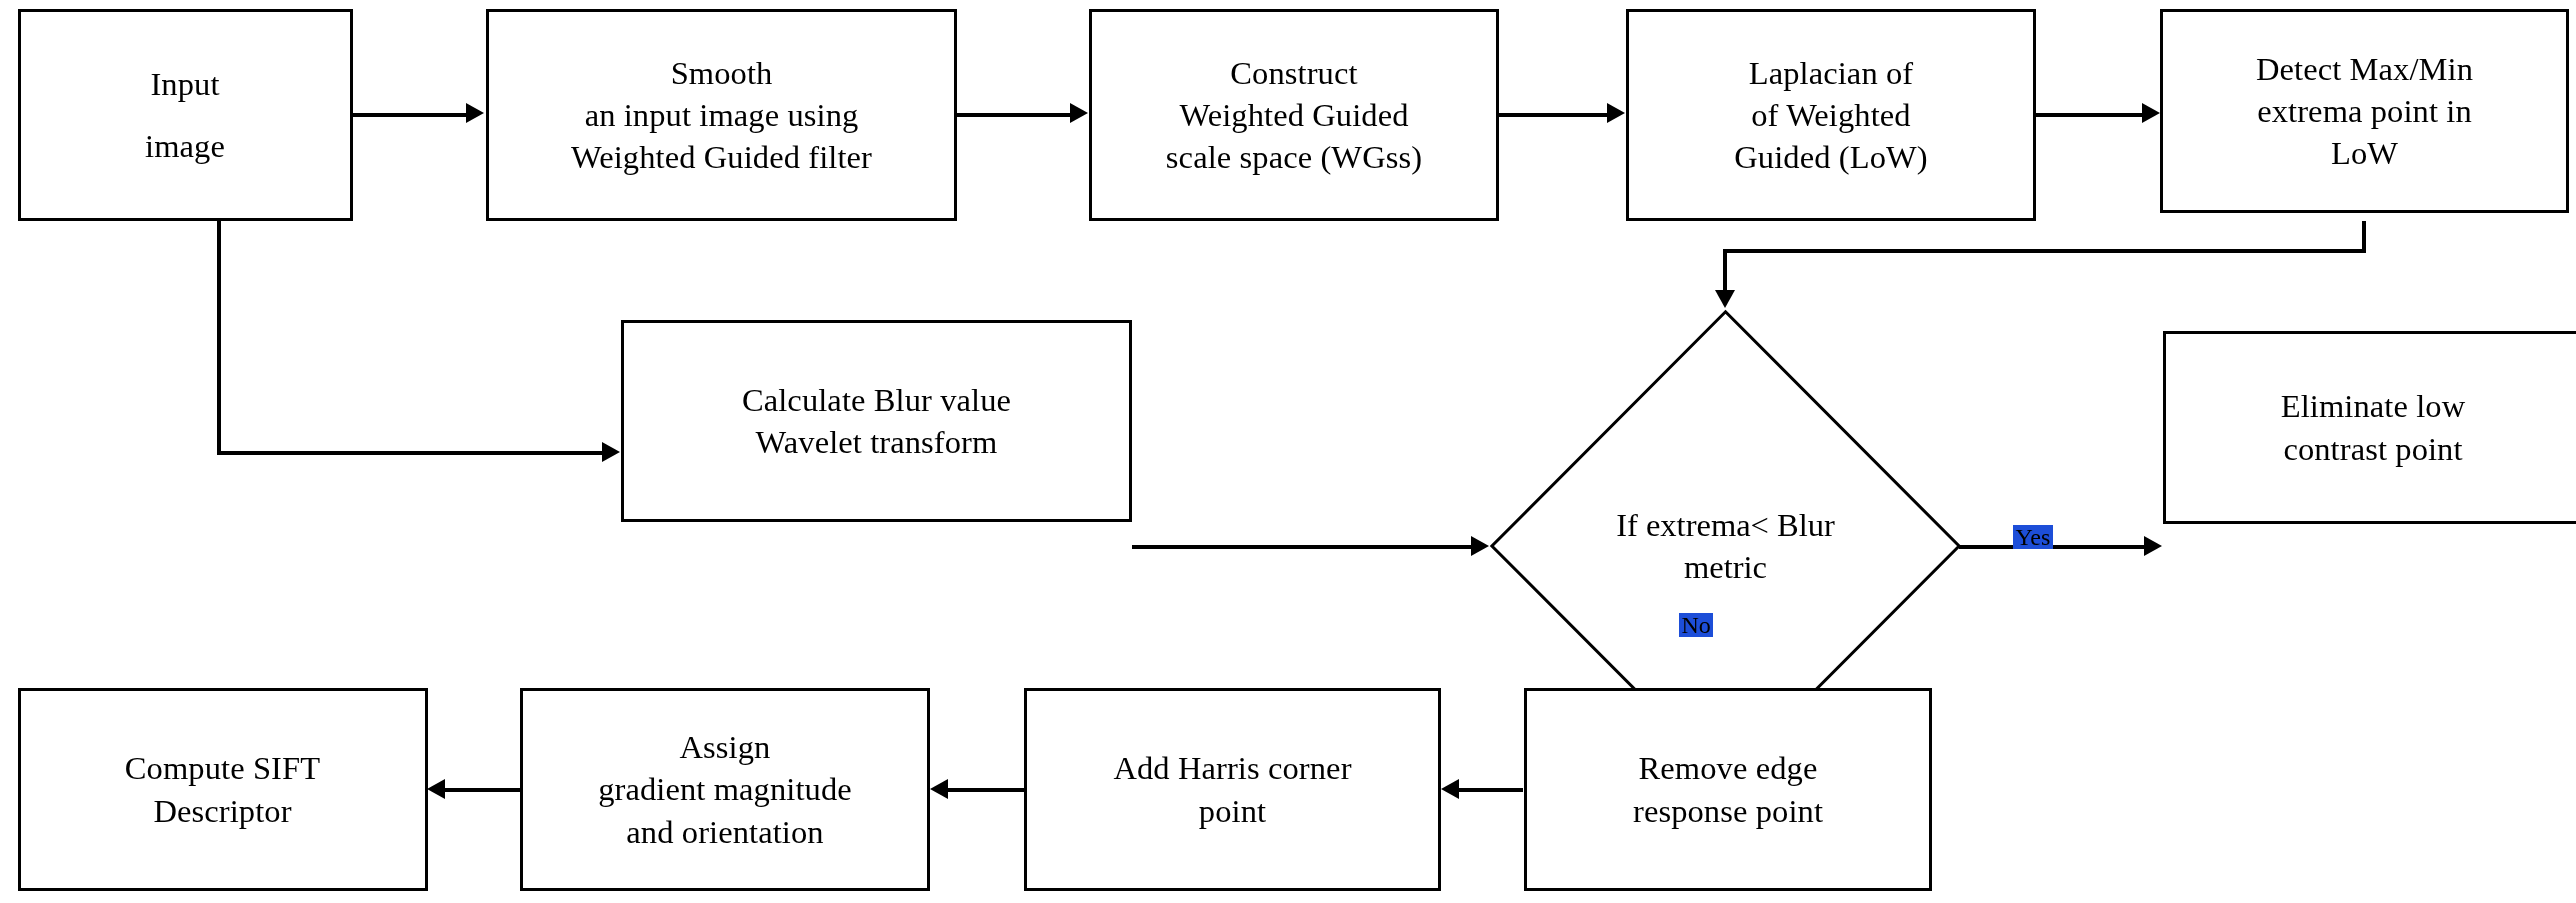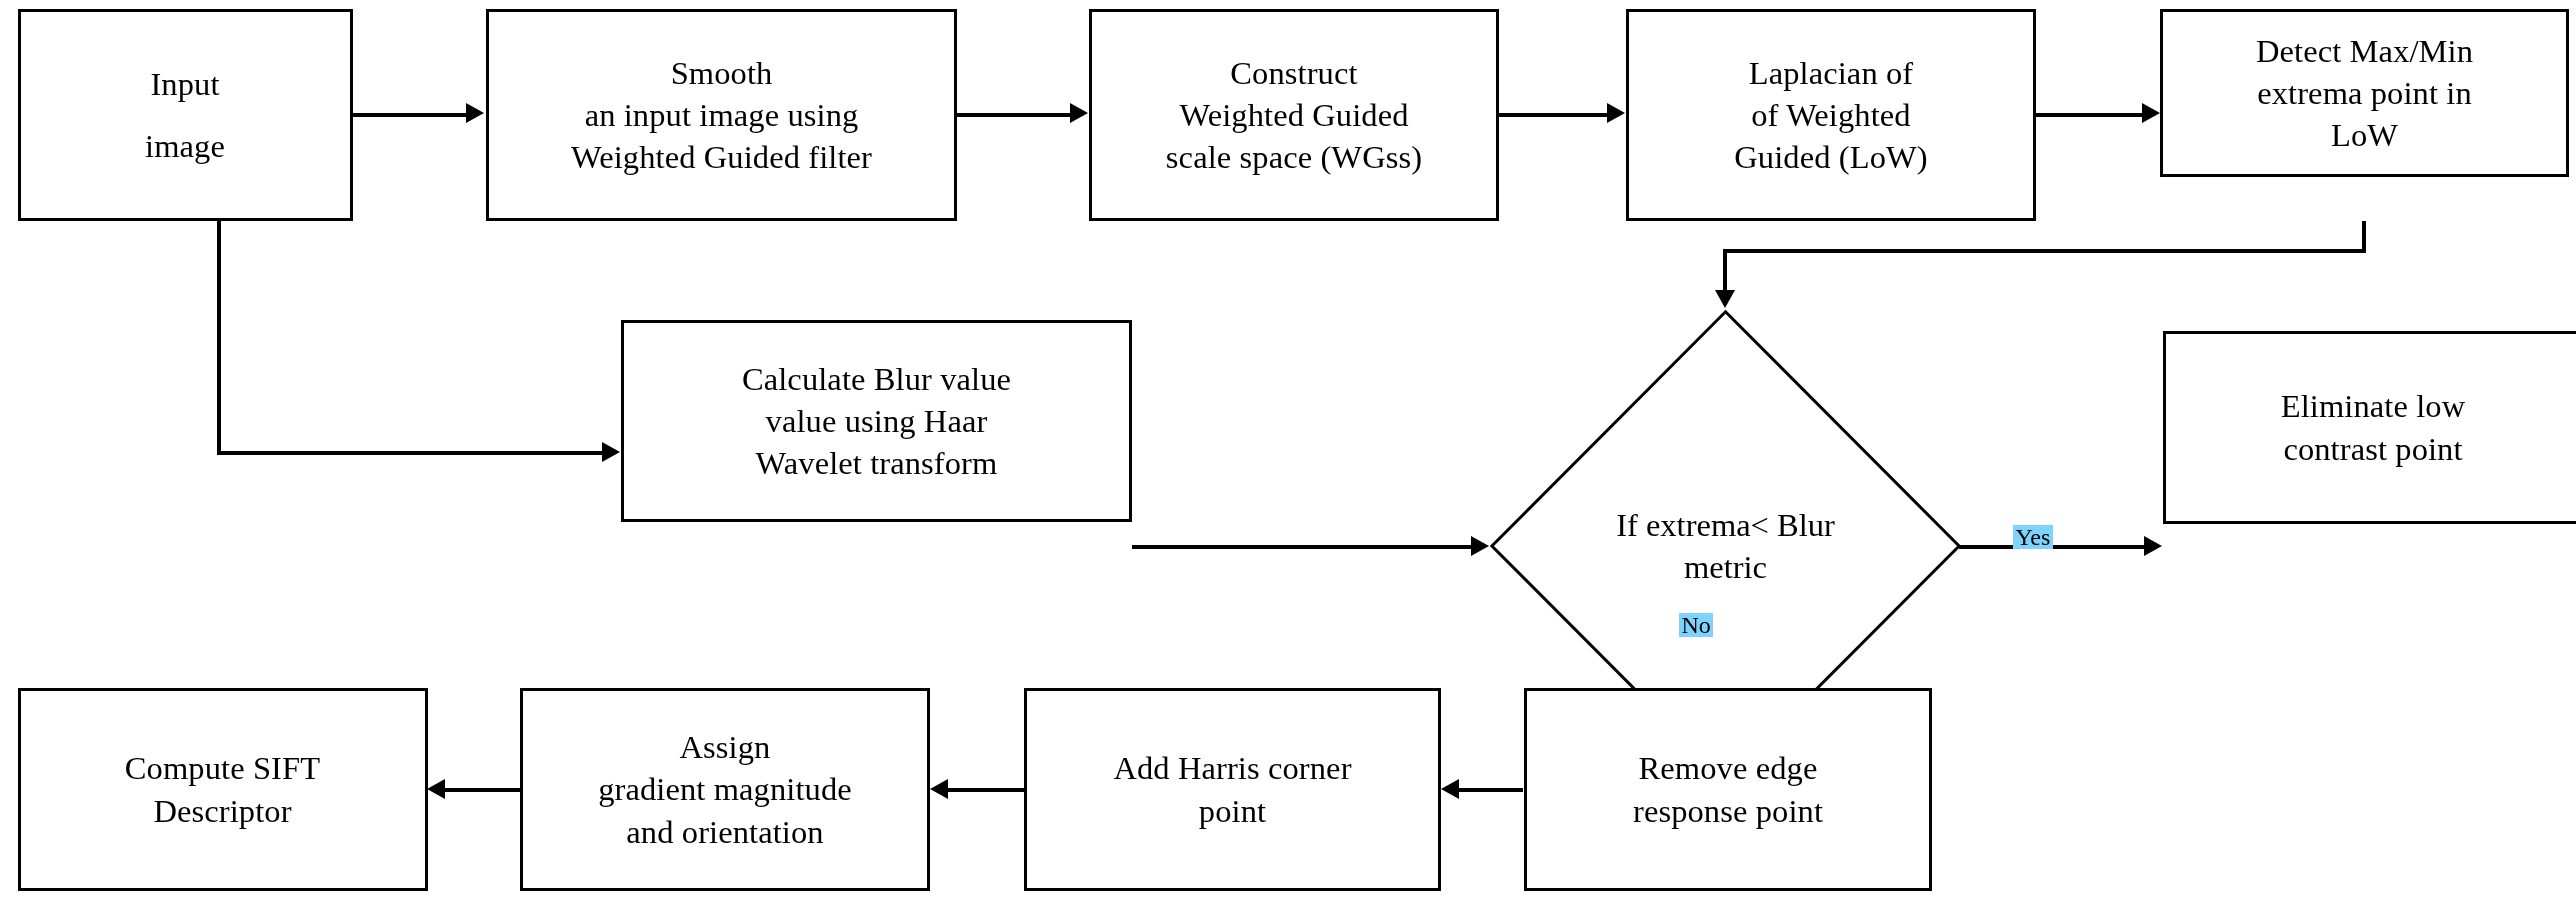--- a/index.html
+++ b/index.html
@@ -92,21 +92,21 @@
     border-left: 10.2px solid transparent;
     border-right: 10.2px solid transparent;
     border-top: 18px solid #000000;
   }
   .edge-label {
     position: absolute;
     font-size: 24px;
     line-height: 1;
     white-space: nowrap;
     z-index: 4;
-    background: #7dd3fc;
+    background: #1d4ed8;
     padding: 0 2.4px;
   }
 </style>
 </head>
 <body>
 
 <div id="canvas">
 
   <div class="node" style="left:17.5px; top:9px; width:335px; height:212px;gap:19px;">
     <span class="ln">Input</span>
@@ -124,29 +124,28 @@
     <span class="ln">an input image using</span>
     <span class="ln">Weighted Guided filter</span>
   </div>
 
   <div class="node" style="left:1626px; top:9px; width:410px; height:212px;font-family:Liberation Serif, serif;">
     <span class="ln">Laplacian of</span>
     <span class="ln">of Weighted</span>
     <span class="ln">Guided (LoW)</span>
   </div>
 
-  <div class="node" style="left:2160px; top:9px; width:409px; height:168px;">
+  <div class="node" style="left:2160px; top:9px; width:409px; height:204px;">
     <span class="ln">Detect Max/Min</span>
     <span class="ln">extrema point in</span>
     <span class="ln">LoW</span>
   </div>
 
   <div class="node" style="left:621px; top:320px; width:511px; height:202px;">
     <span class="ln">Calculate Blur value</span>
-    <span class="ln">value using Haar</span>
     <span class="ln">Wavelet transform</span>
   </div>
 
   <div class="diamond-wrap" style="left:1490px; top:310px; width:471px; height:472px;">
     <svg width="471" height="472" viewBox="0 0 782 784">
       <polygon points="391,3 779,392 391,781 3,392" fill="#ffffff" stroke="#000000" stroke-width="5"></polygon>
     </svg>
     <div class="diamond-label">
       <span class="ln">If extrema&lt; Blur</span>
       <span class="ln">metric</span>

